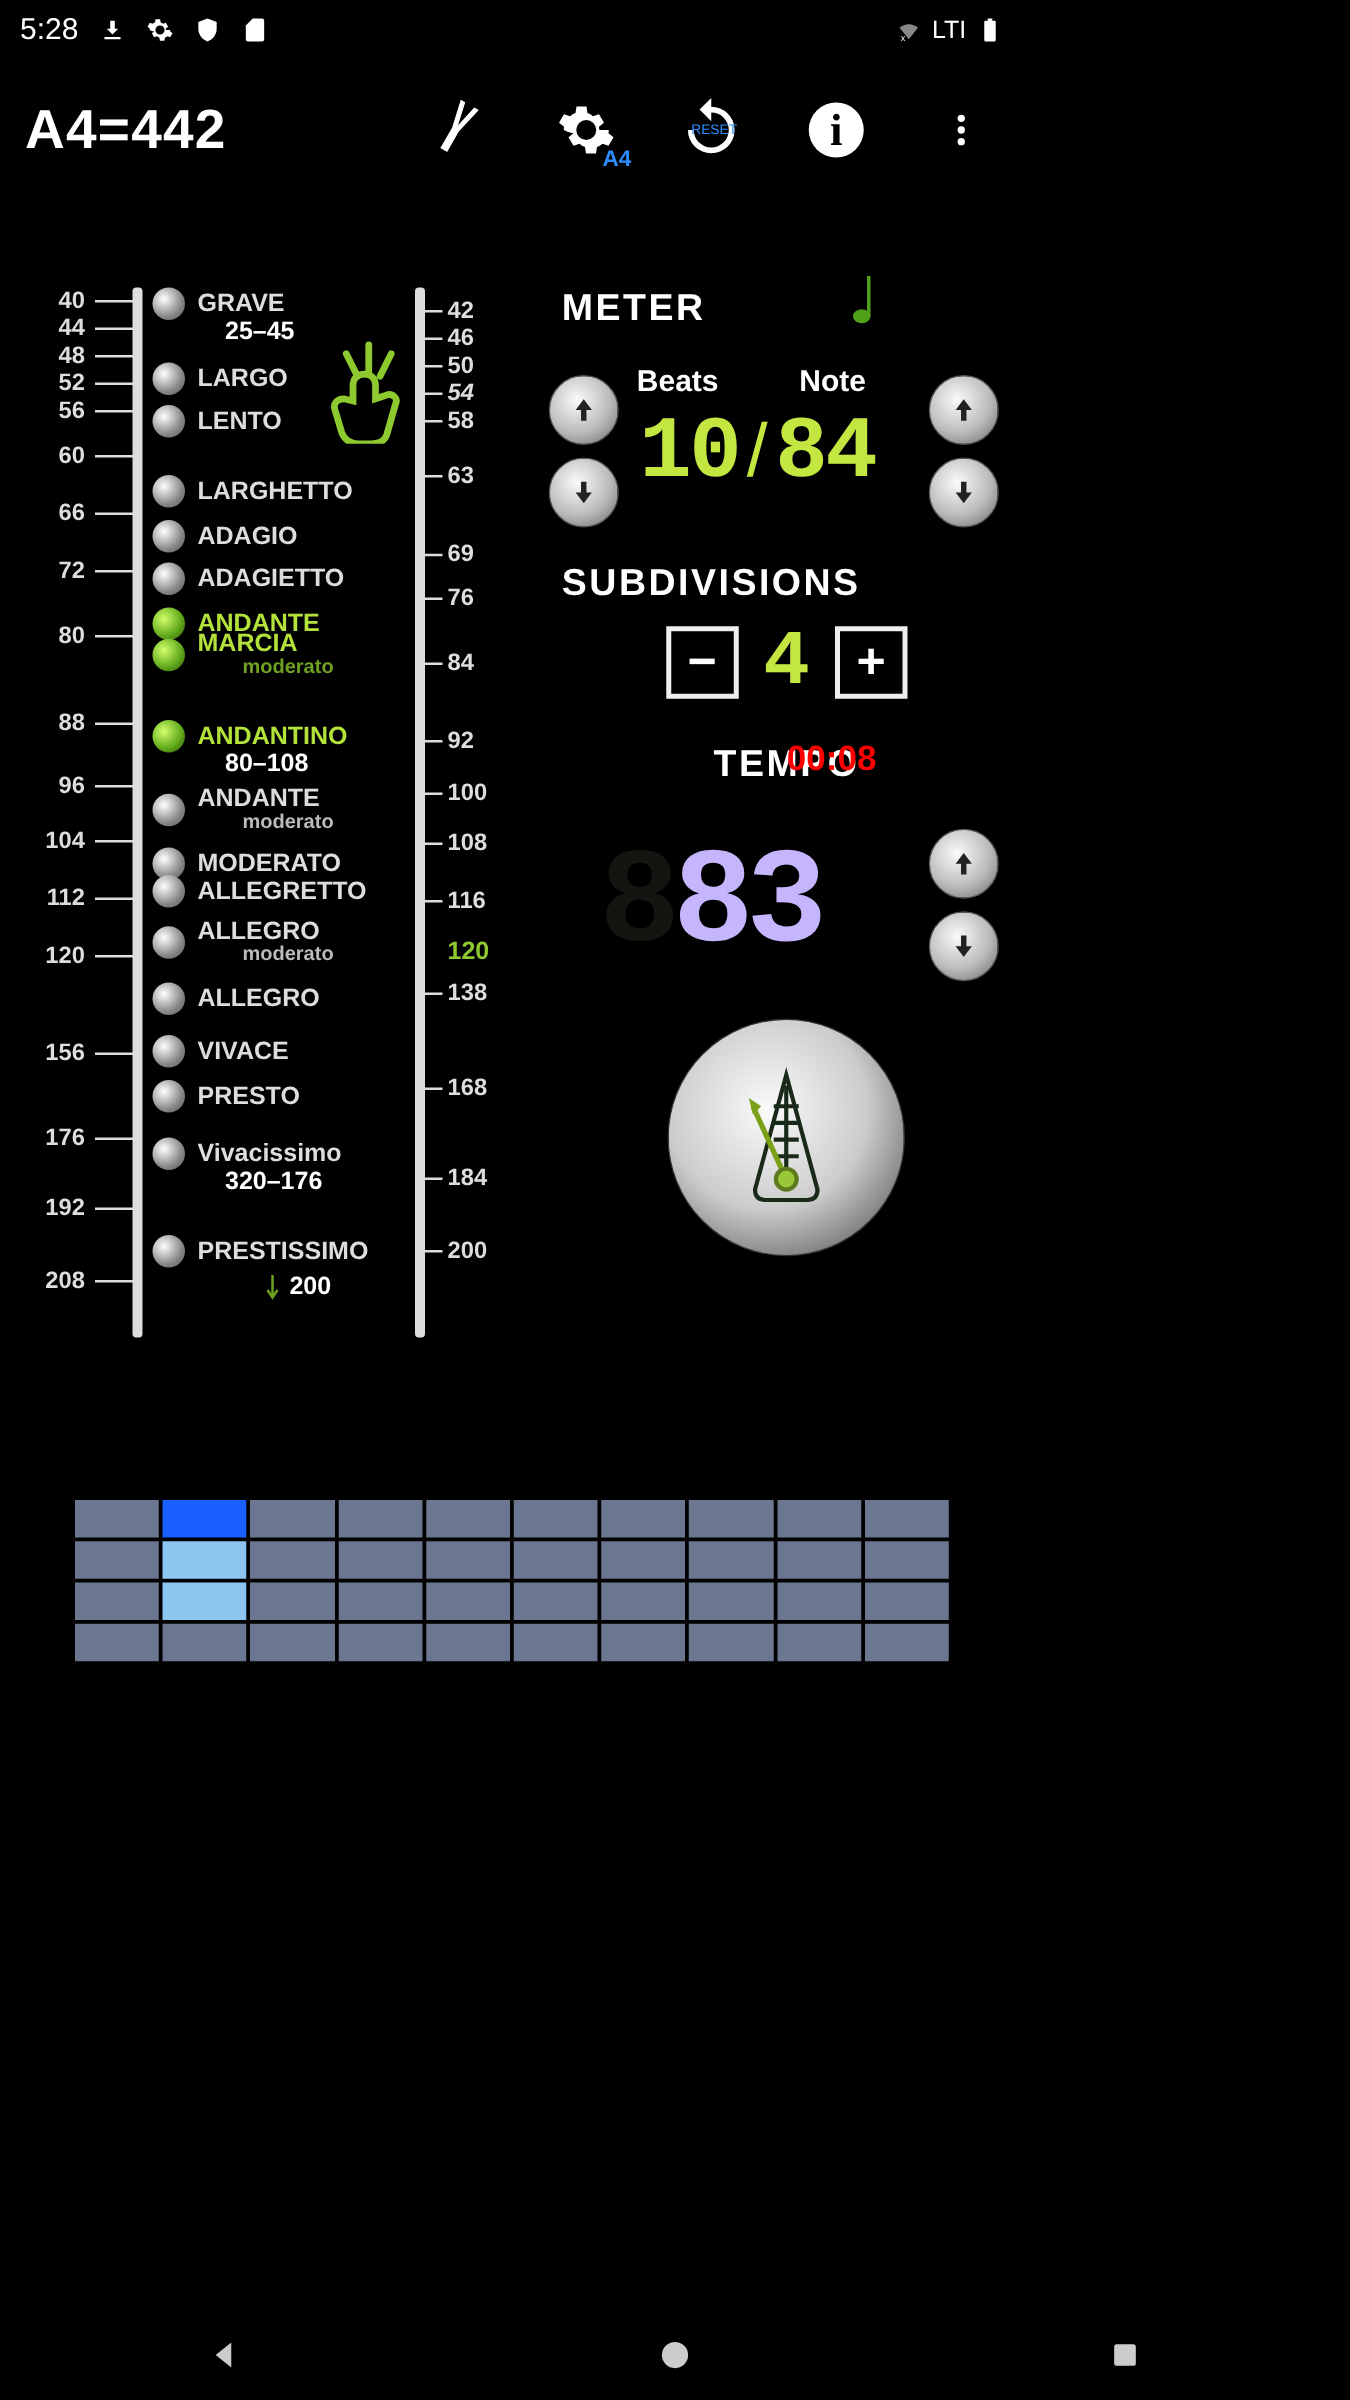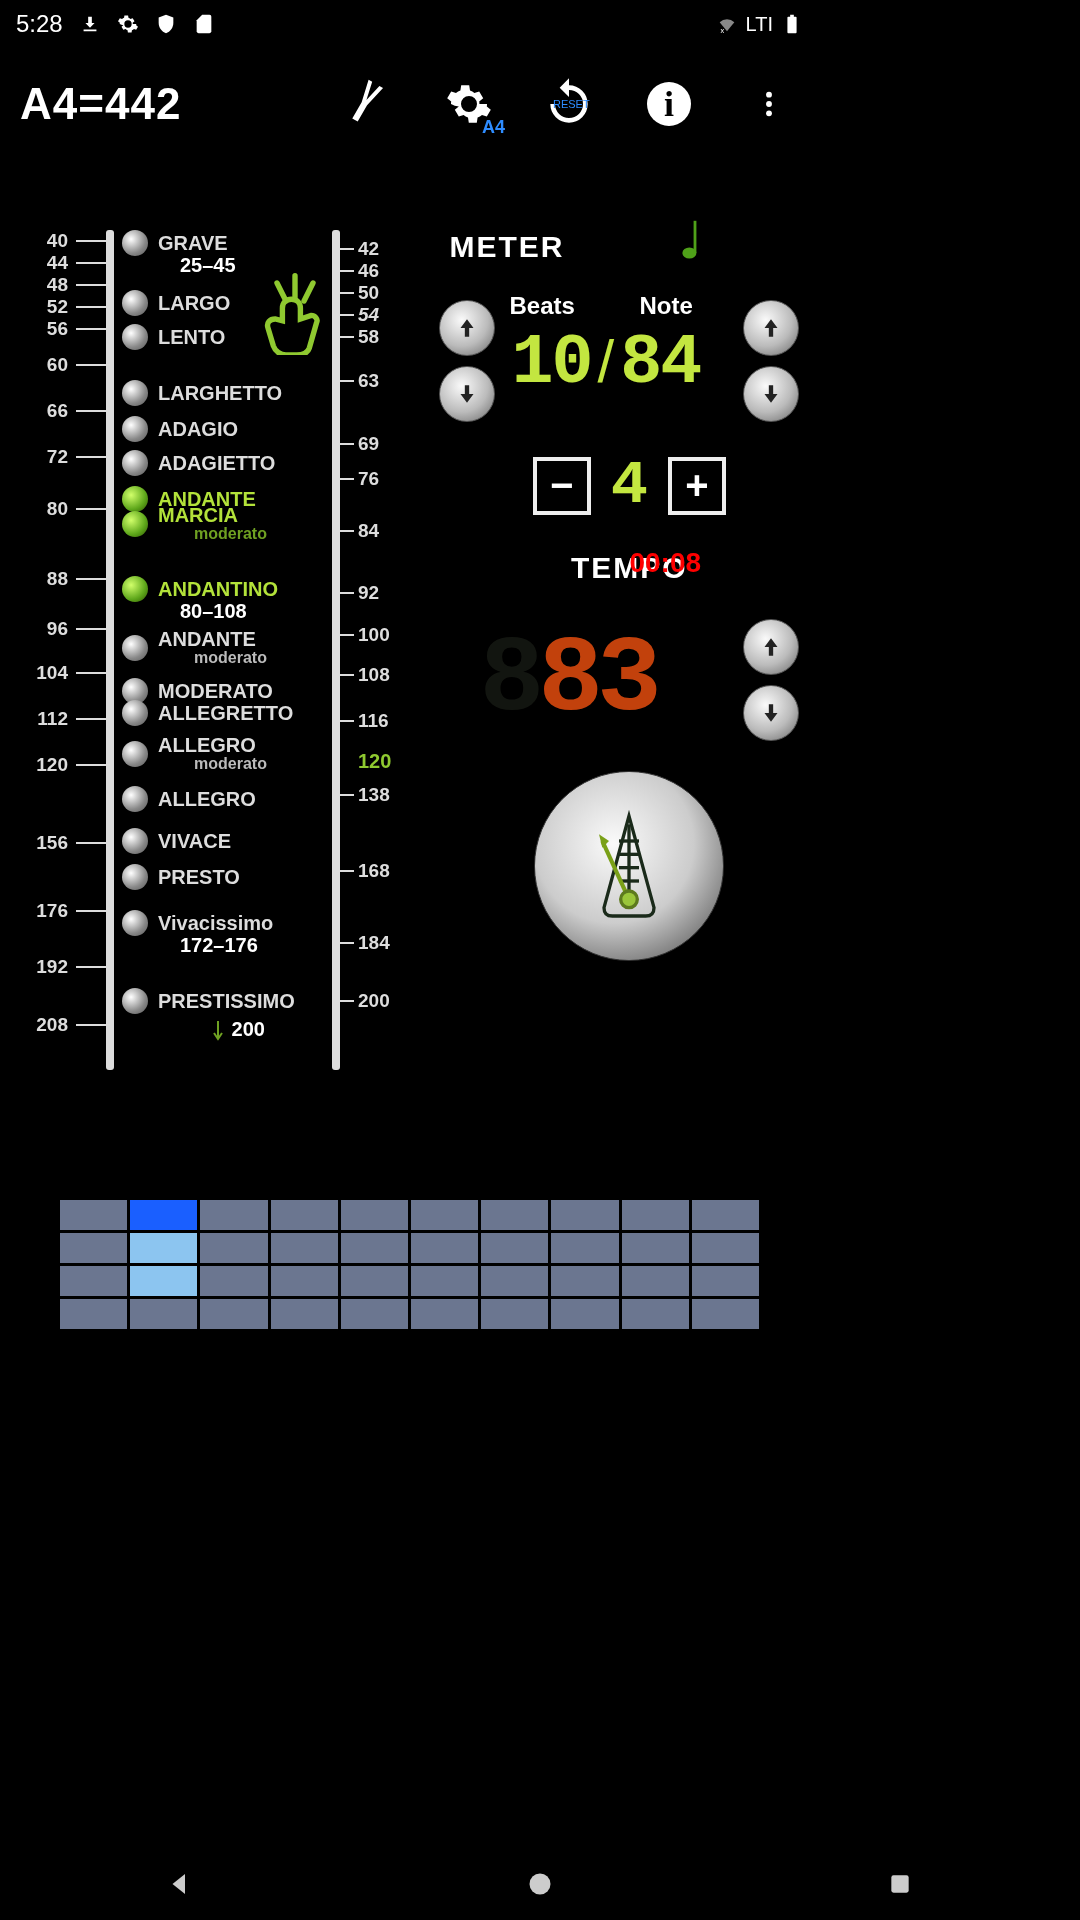--- a/index.html
+++ b/index.html
@@ -57,21 +57,21 @@
   .digit-display { font-family: "Courier New", monospace; font-size: 70px; font-weight: bold; color: #c3e640; letter-spacing: -2px; position: relative; }
   .digit-slash { color: #c3e640; font-size: 60px; margin: 0 6px; }
   
   .subdiv { display: flex; align-items: center; gap: 20px; margin-bottom: 30px; justify-content: center; }
   .sq-btn { width: 58px; height: 58px; border: 4px solid #eee; display: flex; align-items: center; justify-content: center; font-size: 40px; font-weight: bold; cursor: pointer; }
   .subdiv-val { font-size: 62px; font-weight: bold; color: #c3e640; font-family: "Courier New", monospace; }
   
   .tempo-section { margin-top: 30px; position: relative; text-align: center; }
   .tempo-timer { color: #ff0000; font-size: 28px; font-weight: bold; position: absolute; top: -4px; left: 180px; }
   .tempo-display { display: flex; align-items: center; gap: 20px; margin-top: 24px; }
-  .tempo-digits { font-family: "Courier New", monospace; font-size: 108px; font-weight: bold; color: #c2410c; letter-spacing: -6px; position: relative; line-height: 1; }
+  .tempo-digits { font-family: "Courier New", monospace; font-size: 108px; font-weight: bold; color: #c4b5fd; letter-spacing: -6px; position: relative; line-height: 1; }
   .tempo-ghost { color: #4a5540; opacity: 0.25; }
   
   .metronome-wheel { width: 190px; height: 190px; border-radius: 50%; background: radial-gradient(circle at 42% 38%, #fafafa, #ccc 50%, #777 80%, #444); margin: 30px auto 0; display: flex; align-items: center; justify-content: center; cursor: pointer; border: 1px solid #333; }
   
   
   .beat-grid { margin: 40px 60px 0; display: flex; flex-direction: column; gap: 3px; }
   .beat-row { display: flex; gap: 3px; }
   .beat-cell { flex: 1; height: 30px; background: #6b7690; cursor: pointer; }
   .beat-cell.active { background: #1a5fff; }
   .beat-cell.active-light { background: #8cc5f0; }
@@ -271,21 +271,21 @@
           <span>VIVACE</span>
         </div>
         <div class="tempo-item" style="top: 634px;">
           <span class="dot"></span>
           <span>PRESTO</span>
         </div>
         <div class="tempo-item" style="top: 680px;">
           <span class="dot"></span>
           <span>Vivacissimo</span>
         </div>
-        <div class="tempo-range" style="top: 704px;">172–176</div>
+        <div class="tempo-range" style="top: 704px;">320–176</div>
         <div class="tempo-item" style="top: 758px;">
           <span class="dot"></span>
           <span>PRESTISSIMO</span>
         </div>
         <div class="tempo-range" style="top: 788px; left: 210px;"><svg width="16" height="24" style="vertical-align:middle">
             <path d="M8 2v16M4 14l4 6 4-6" stroke="#6fa122" stroke-width="2" fill="none"></path>
           </svg> 200</div>
       </div>
   </div>
 
@@ -329,20 +329,21 @@
           </div>
         <div class="metal-btn">
             <svg viewBox="0 0 24 24" fill="#222">
               <path d="M12 20l-6-8h4V4h4v8h4l-6 8z"></path>
             </svg>
           </div>
       </div>
     </div>
 
     <div style="margin-top:50px">
+      <div class="section-title">SUBDIVISIONS</div>
       <div class="subdiv">
         <div class="sq-btn">−</div>
         <div class="subdiv-val">4</div>
         <div class="sq-btn">+</div>
       </div>
     </div>
 
     <div class="tempo-section">
       <div class="section-title" style="display:inline-block">TEMPO</div>
       <div class="tempo-timer">00:08</div>

